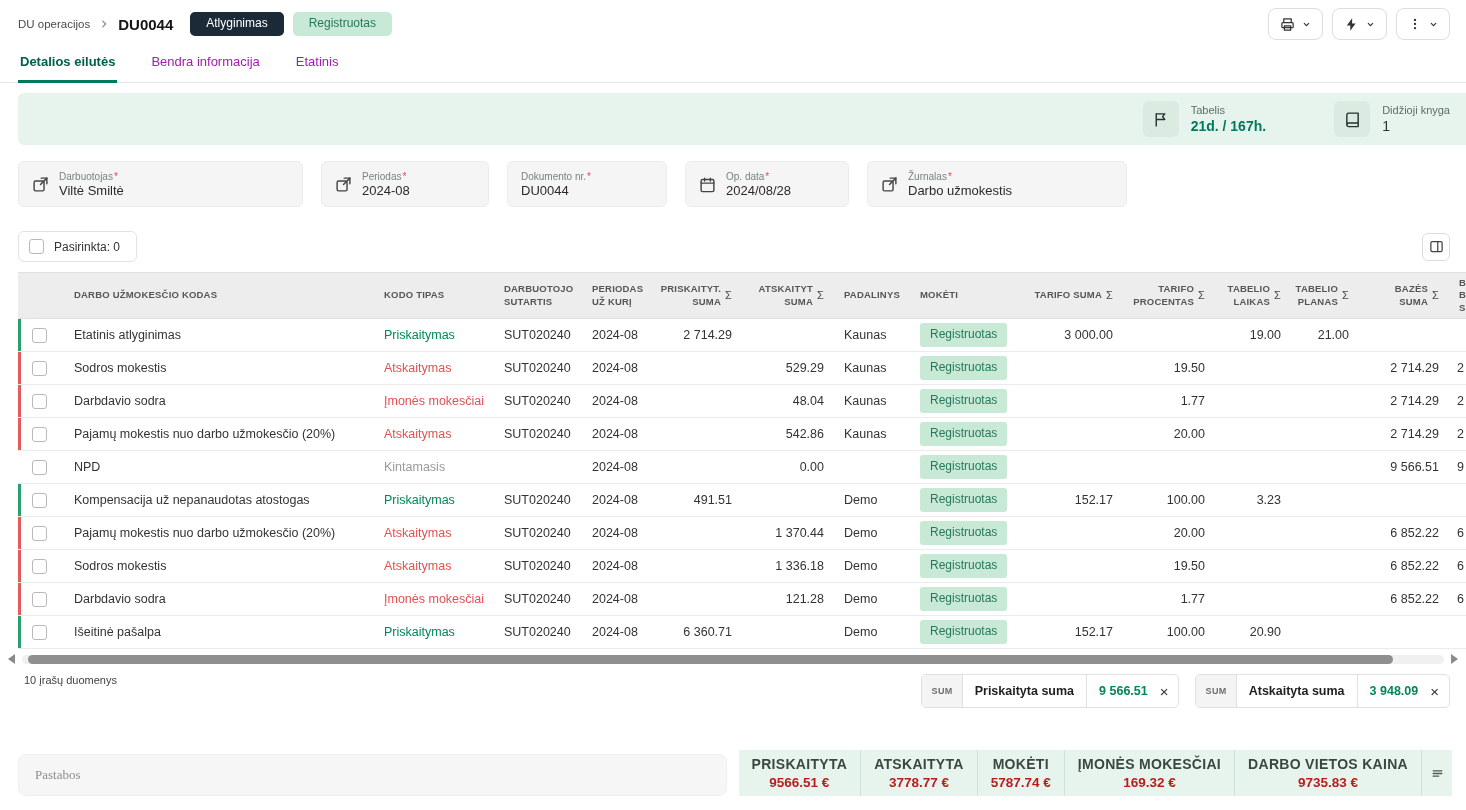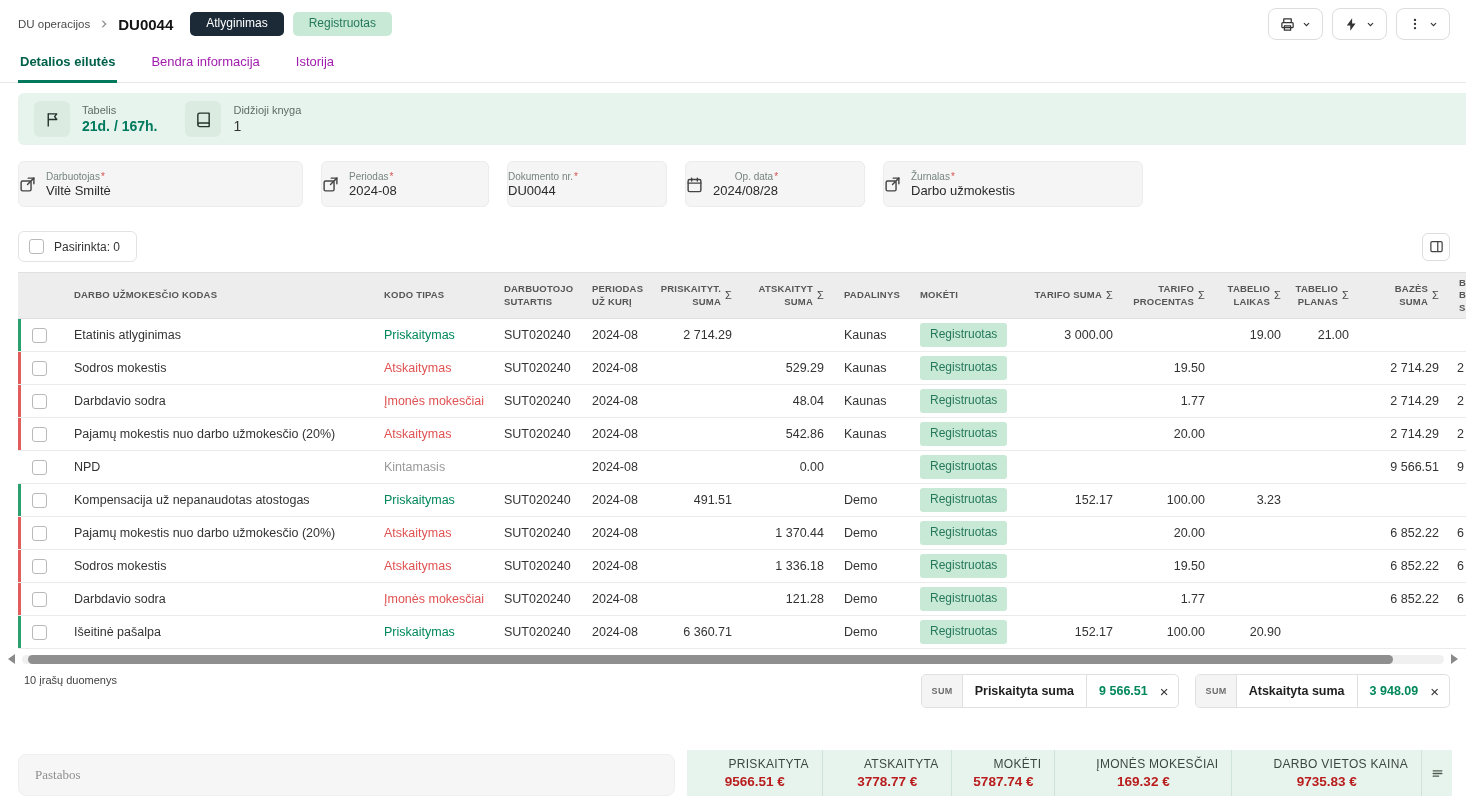--- a/index.html
+++ b/index.html
@@ -22,38 +22,38 @@
   .icon-btn { display: flex; align-items: center; gap: 7px; height: 32px; padding: 0 11px;
     border: 1px solid #ddd; border-radius: 8px; background: #fff; cursor: pointer; }
 
   
   .tabs { display: flex; gap: 32px; padding: 0 18px; border-bottom: 1px solid #e7e7e7; }
   .tab { padding: 10px 2px 11px; font-size: 13px; color: #a21caf; border-bottom: 3px solid transparent; margin-bottom: -1px; cursor: pointer; }
   .tab.active { color: #00614a; font-weight: bold; border-bottom-color: #00795c; }
 
   
   .infobar { margin: 10px 0 0 18px; background: #e7f4ed; border-radius: 6px 0 0 6px;
-    display: flex; align-items: center; gap: 28px; height: 52px; padding: 0 16px; }
+    display: flex; align-items: center; gap: 68px; height: 52px; padding: 0 16px; justify-content: flex-end; }
   .info-item { display: flex; align-items: center; gap: 12px; }
   .info-tile { width: 36px; height: 36px; border-radius: 6px; background: #dcebe2;
     display: flex; align-items: center; justify-content: center; }
   .info-text { display: flex; flex-direction: column; gap: 2px; }
   .info-label { font-size: 11px; color: #5d6e66; }
   .info-value { font-size: 14px; color: #00795c; font-weight: bold; }
   .info-value.dark { color: #333; font-weight: normal; }
 
   
   .fields { display: flex; gap: 18px; padding: 16px 18px 12px; }
   .field { background: #f5f5f5; border: 1px solid #ececec; border-radius: 6px; height: 46px;
-    display: flex; align-items: center; padding: 0 0; gap: 10px; }
+    display: flex; align-items: center; padding: 0 13px; gap: 10px; }
   .f-text { display: flex; flex-direction: column; gap: 1px; }
   .f-label { font-size: 10px; color: #76857e; }
   .req { color: #d9534f; margin-left: 1px; }
   .f-value { font-size: 13px; color: #2b2b2b; }
-  .w1 { width: 285px; } .w2 { width: 168px; } .w3 { width: 160px; } .w4 { width: 180px; text-align: right; } .w5 { width: 260px; }
+  .w1 { width: 285px; } .w2 { width: 168px; } .w3 { width: 160px; } .w4 { width: 164px; } .w5 { width: 260px; }
 
   
   .select-row { display: flex; justify-content: space-between; align-items: center; padding: 12px 16px 10px 18px; }
   .selected-box { display: flex; align-items: center; gap: 10px; border: 1px solid #e3e3e3;
     border-radius: 6px; padding: 7px 16px 7px 10px; font-size: 12px; color: #333; cursor: pointer; }
   .checkbox { width: 15px; height: 15px; border: 1.5px solid #b9b9b9; border-radius: 3px;
     background: #fff; display: inline-block; vertical-align: middle; flex: none; }
   .sq-btn { width: 28px; height: 28px; border: 1px solid #ddd; border-radius: 6px; background: #fff;
     display: flex; align-items: center; justify-content: center; cursor: pointer; }
 
@@ -105,21 +105,21 @@
   
   .bottom { margin-top: auto; display: flex; gap: 12px; align-items: flex-end; padding: 0 14px 14px 18px; }
   .notes { flex: 1; background: #f6f6f6; border: 1px solid #efefef; border-radius: 8px;
     display: flex; align-items: center; padding: 0 14px; height: 42px; }
   .notes input { border: none; outline: none; background: transparent; width: 100%;
     font-family: Liberation Serif, serif; font-size: 13px; color: #a21caf; }
   .notes input::placeholder { color: #8f8f8f; }
   .totals { display: flex; align-items: stretch; background: #e7f4ed; height: 46px; }
   .total-cell { display: flex; flex-direction: column; justify-content: center; align-items: center;
     gap: 3px; padding: 6px 13px; border-right: 1px solid #cfe3d8; }
-  .total-label { font-size: 12px; font-weight: normal; color: #3c463f; letter-spacing: 0.3px; white-space: nowrap; margin-left: 28px; }
+  .total-label { font-size: 14px; font-weight: bold; color: #3c463f; letter-spacing: 0.3px; white-space: nowrap; }
   .total-value { font-size: 13.5px; font-weight: bold; color: #b91c1c; white-space: nowrap; }
   .totals-menu { display: flex; align-items: center; justify-content: center; width: 30px; cursor: pointer; }
 
   svg { display: block; }
 </style>
 </head>
 <body>
 
 <div class="app">
 
@@ -175,21 +175,21 @@
               <path d="M6 9l6 6 6-6"></path>
             </svg>
         </span>
       </button>
     </div>
   </header>
 
   <nav class="tabs">
     <div class="tab active">Detalios eilutės</div>
     <div class="tab">Bendra informacija</div>
-    <div class="tab">Istorija</div>
+    <div class="tab">Etatinis</div>
   </nav>
 
   <section class="infobar">
     <div class="info-item">
       <span class="info-tile">
         <svg width="17" height="17" viewBox="0 0 24 24" fill="none" stroke="#24332c" stroke-width="2" stroke-linejoin="round">
             <path d="M6 22V3"></path>
             <path d="M6 4h12l-3 4 3 4H6"></path>
           </svg>
       </span>

